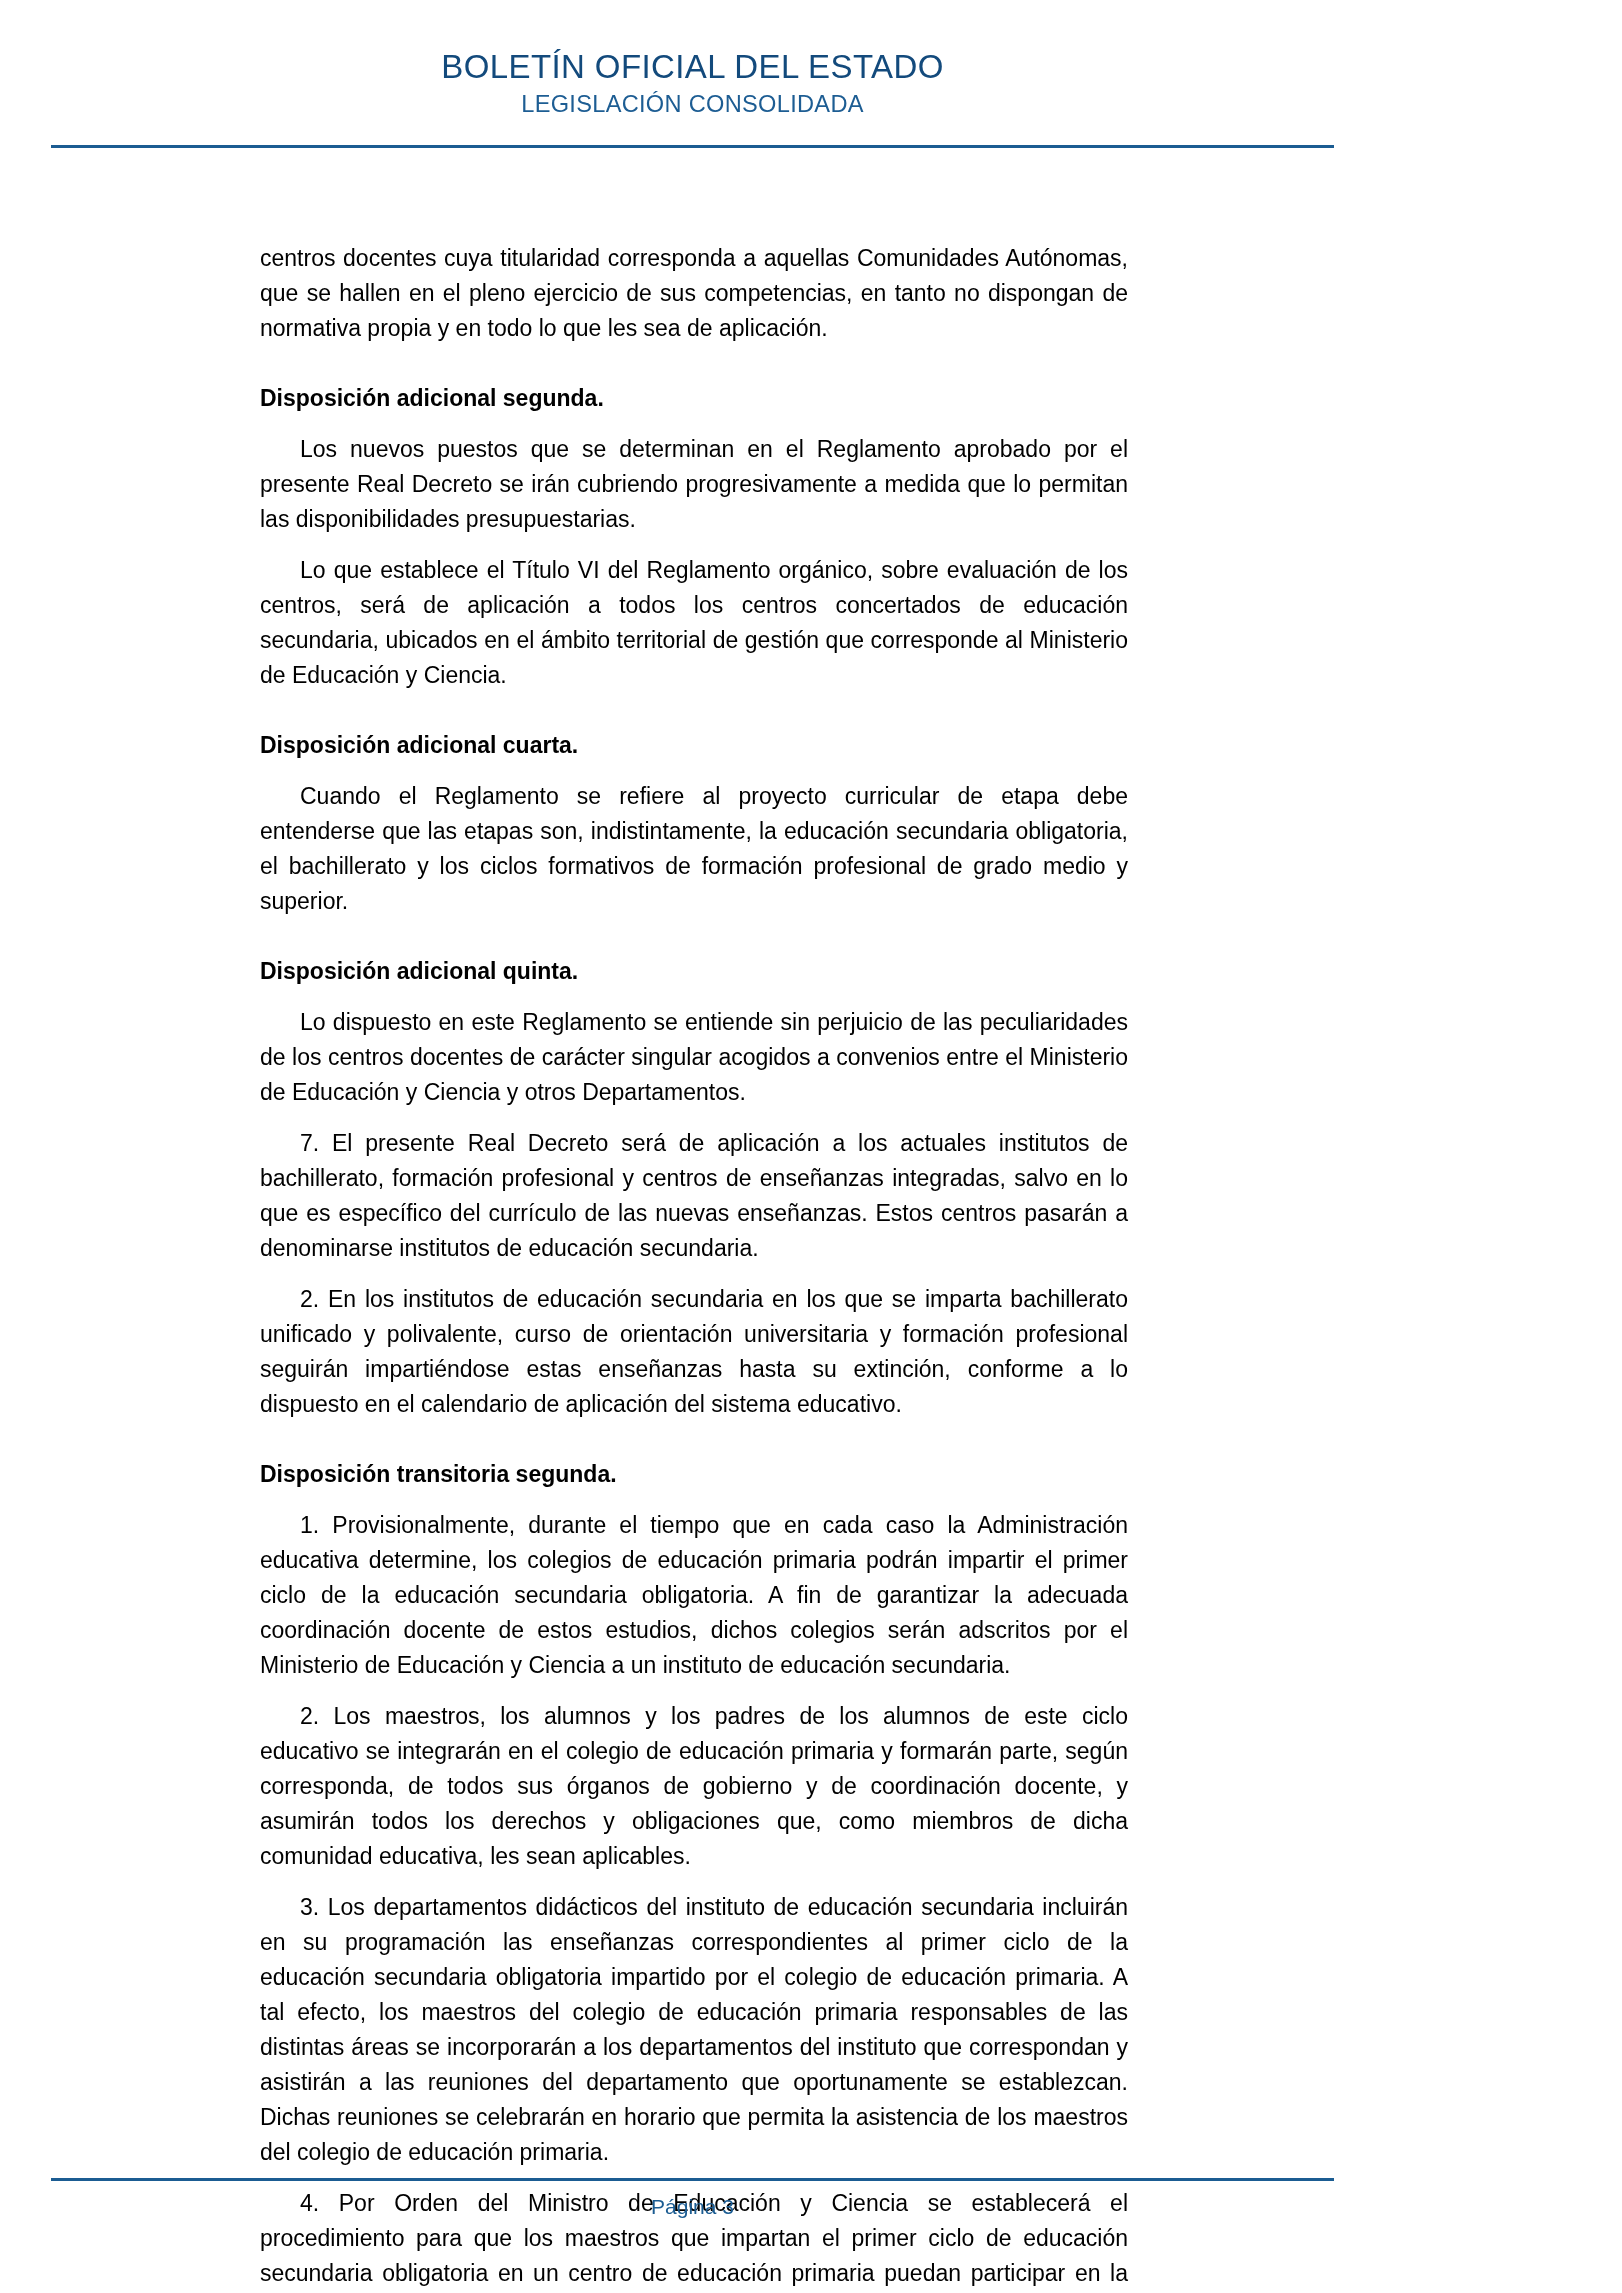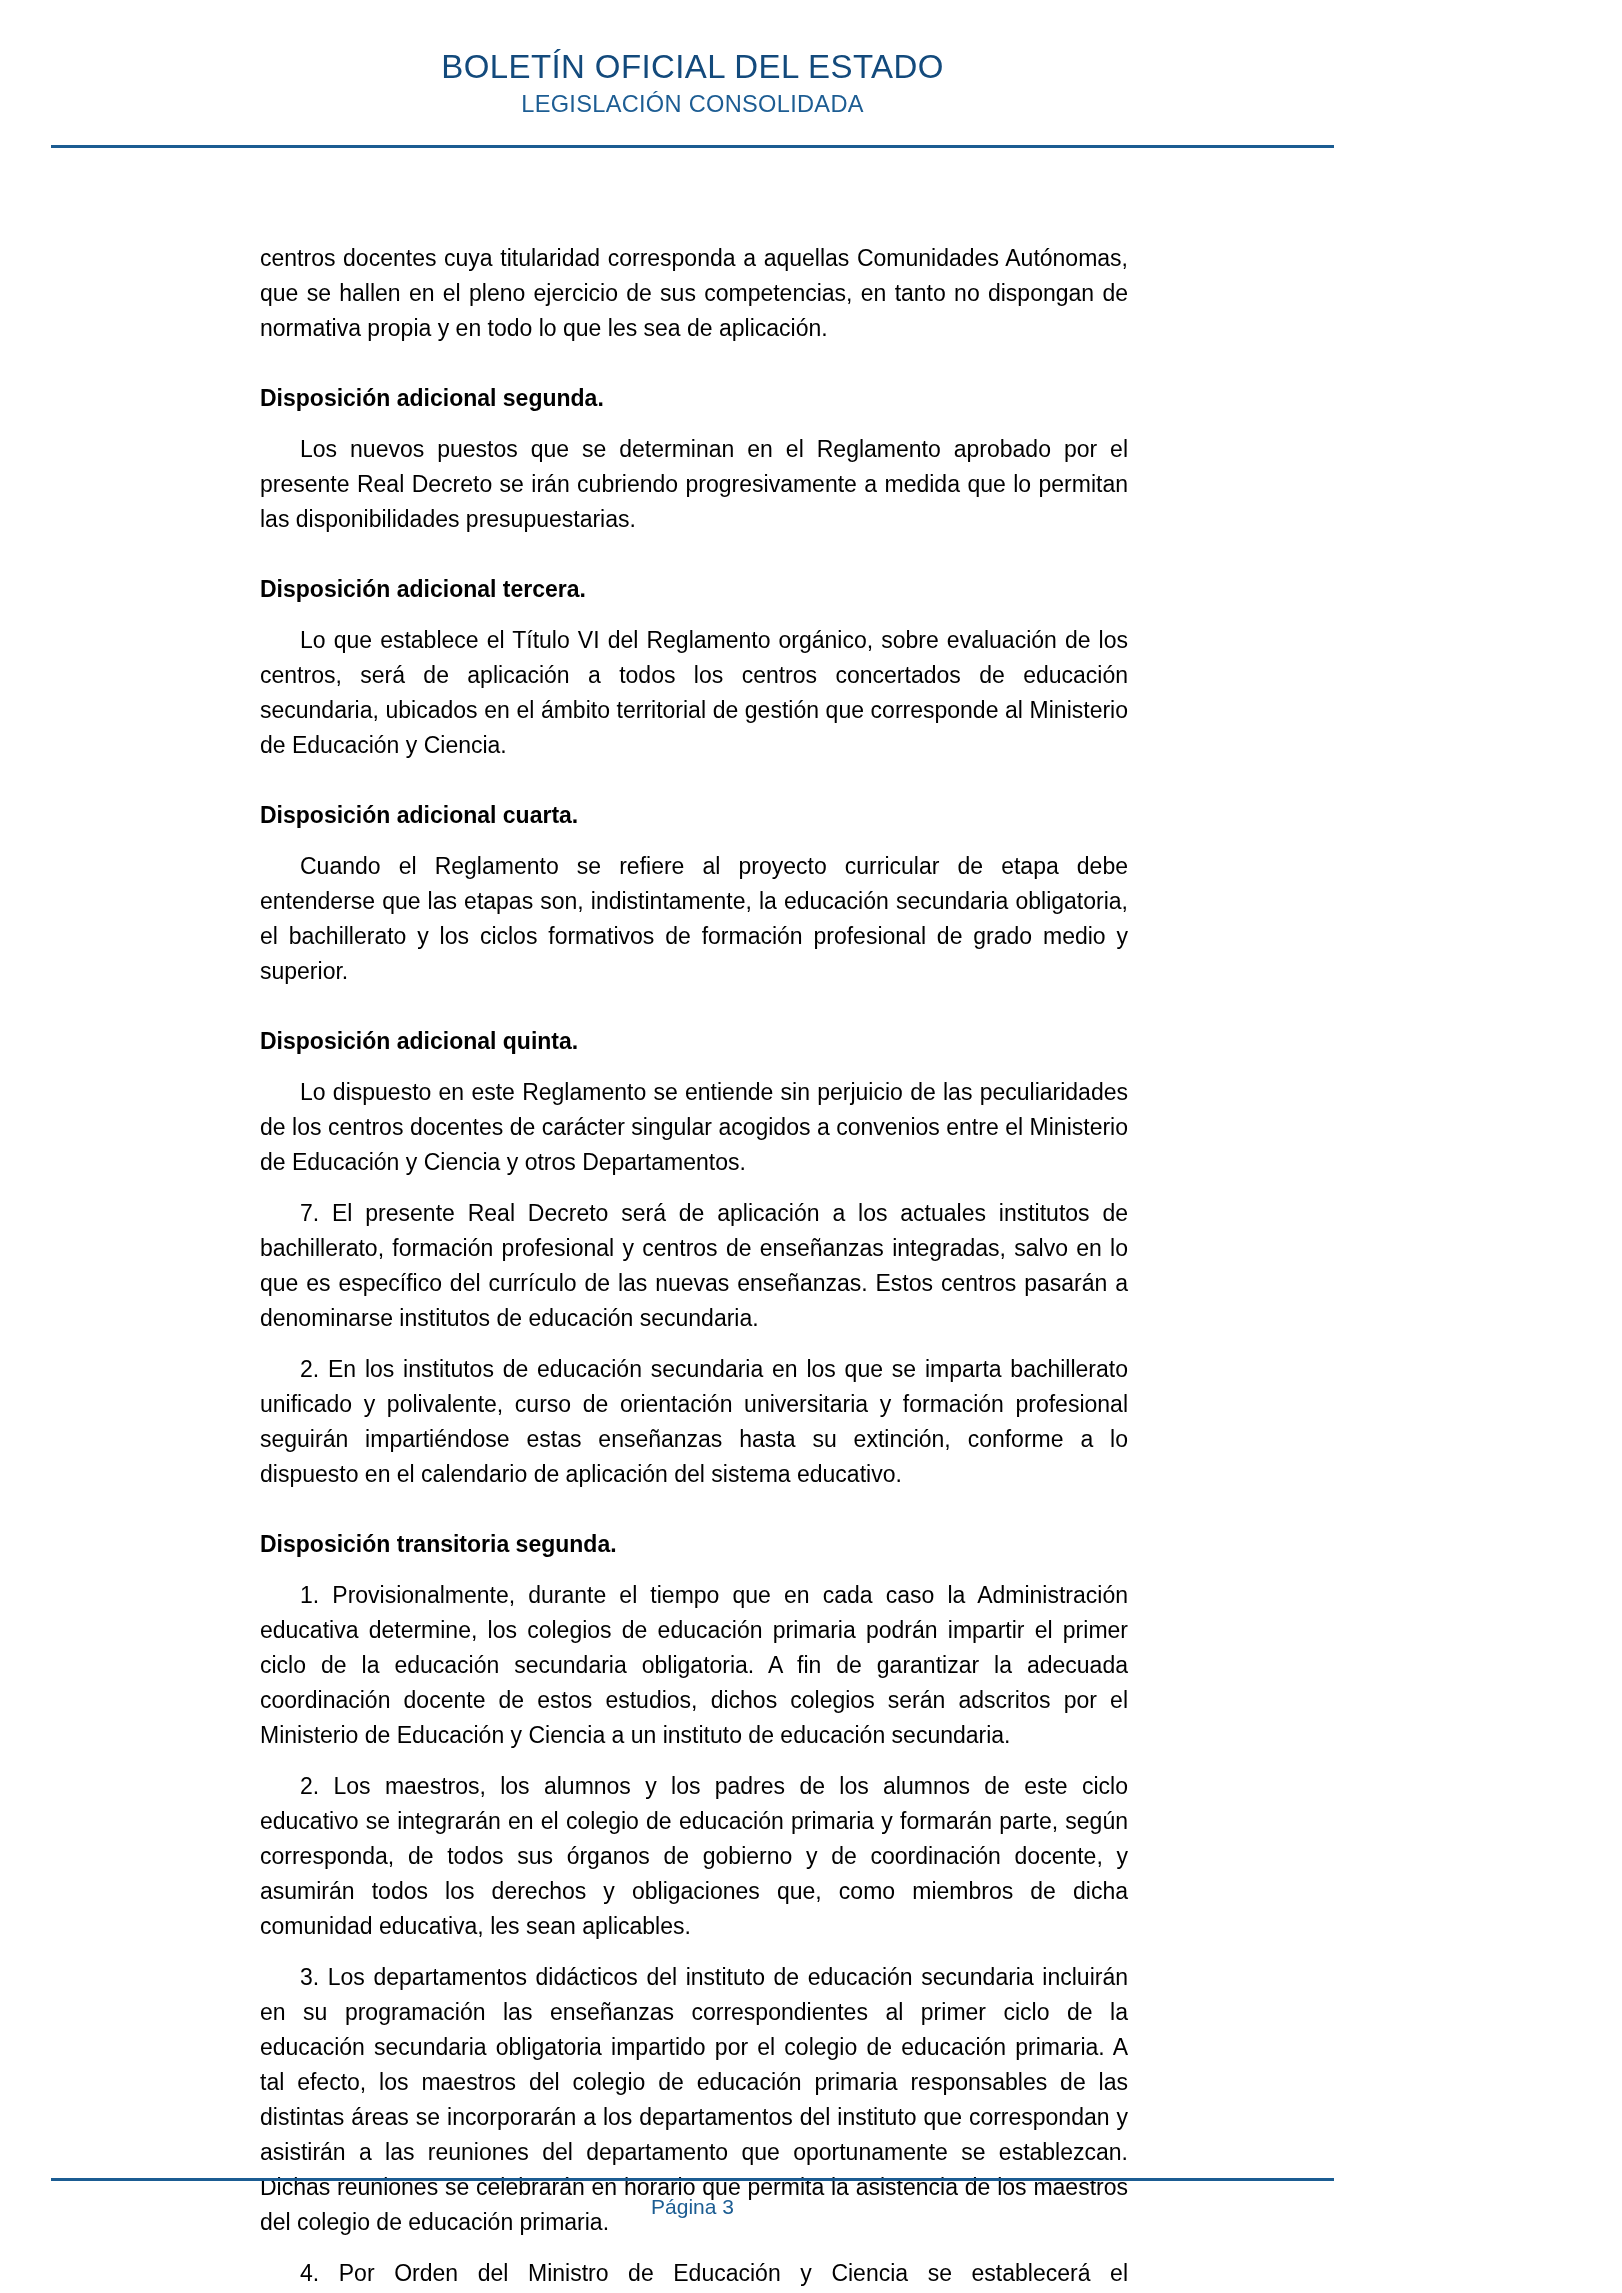--- a/index.html
+++ b/index.html
@@ -117,21 +117,20 @@
 
   <div class="content">
     <p class="first-para">centros docentes cuya titularidad corresponda a aquellas Comunidades Autónomas, que se hallen en el pleno ejercicio de sus competencias, en tanto no dispongan de normativa propia y en todo lo que les sea de aplicación.</p>
 
     <div class="block">
       <p class="heading">Disposición adicional segunda.</p>
       <p class="body-para">Los nuevos puestos que se determinan en el Reglamento aprobado por el presente Real Decreto se irán cubriendo progresivamente a medida que lo permitan las disponibilidades presupuestarias.</p>
     </div>
 
     <div class="block">
-      <p class="heading">Disposición adicional tercera.</p>
       <p class="body-para">Lo que establece el Título VI del Reglamento orgánico, sobre evaluación de los centros, será de aplicación a todos los centros concertados de educación secundaria, ubicados en el ámbito territorial de gestión que corresponde al Ministerio de Educación y Ciencia.</p>
     </div>
 
     <div class="block">
       <p class="heading">Disposición adicional cuarta.</p>
       <p class="body-para">Cuando el Reglamento se refiere al proyecto curricular de etapa debe entenderse que las etapas son, indistintamente, la educación secundaria obligatoria, el bachillerato y los ciclos formativos de formación profesional de grado medio y superior.</p>
     </div>
 
     <div class="block">
       <p class="heading">Disposición adicional quinta.</p>

